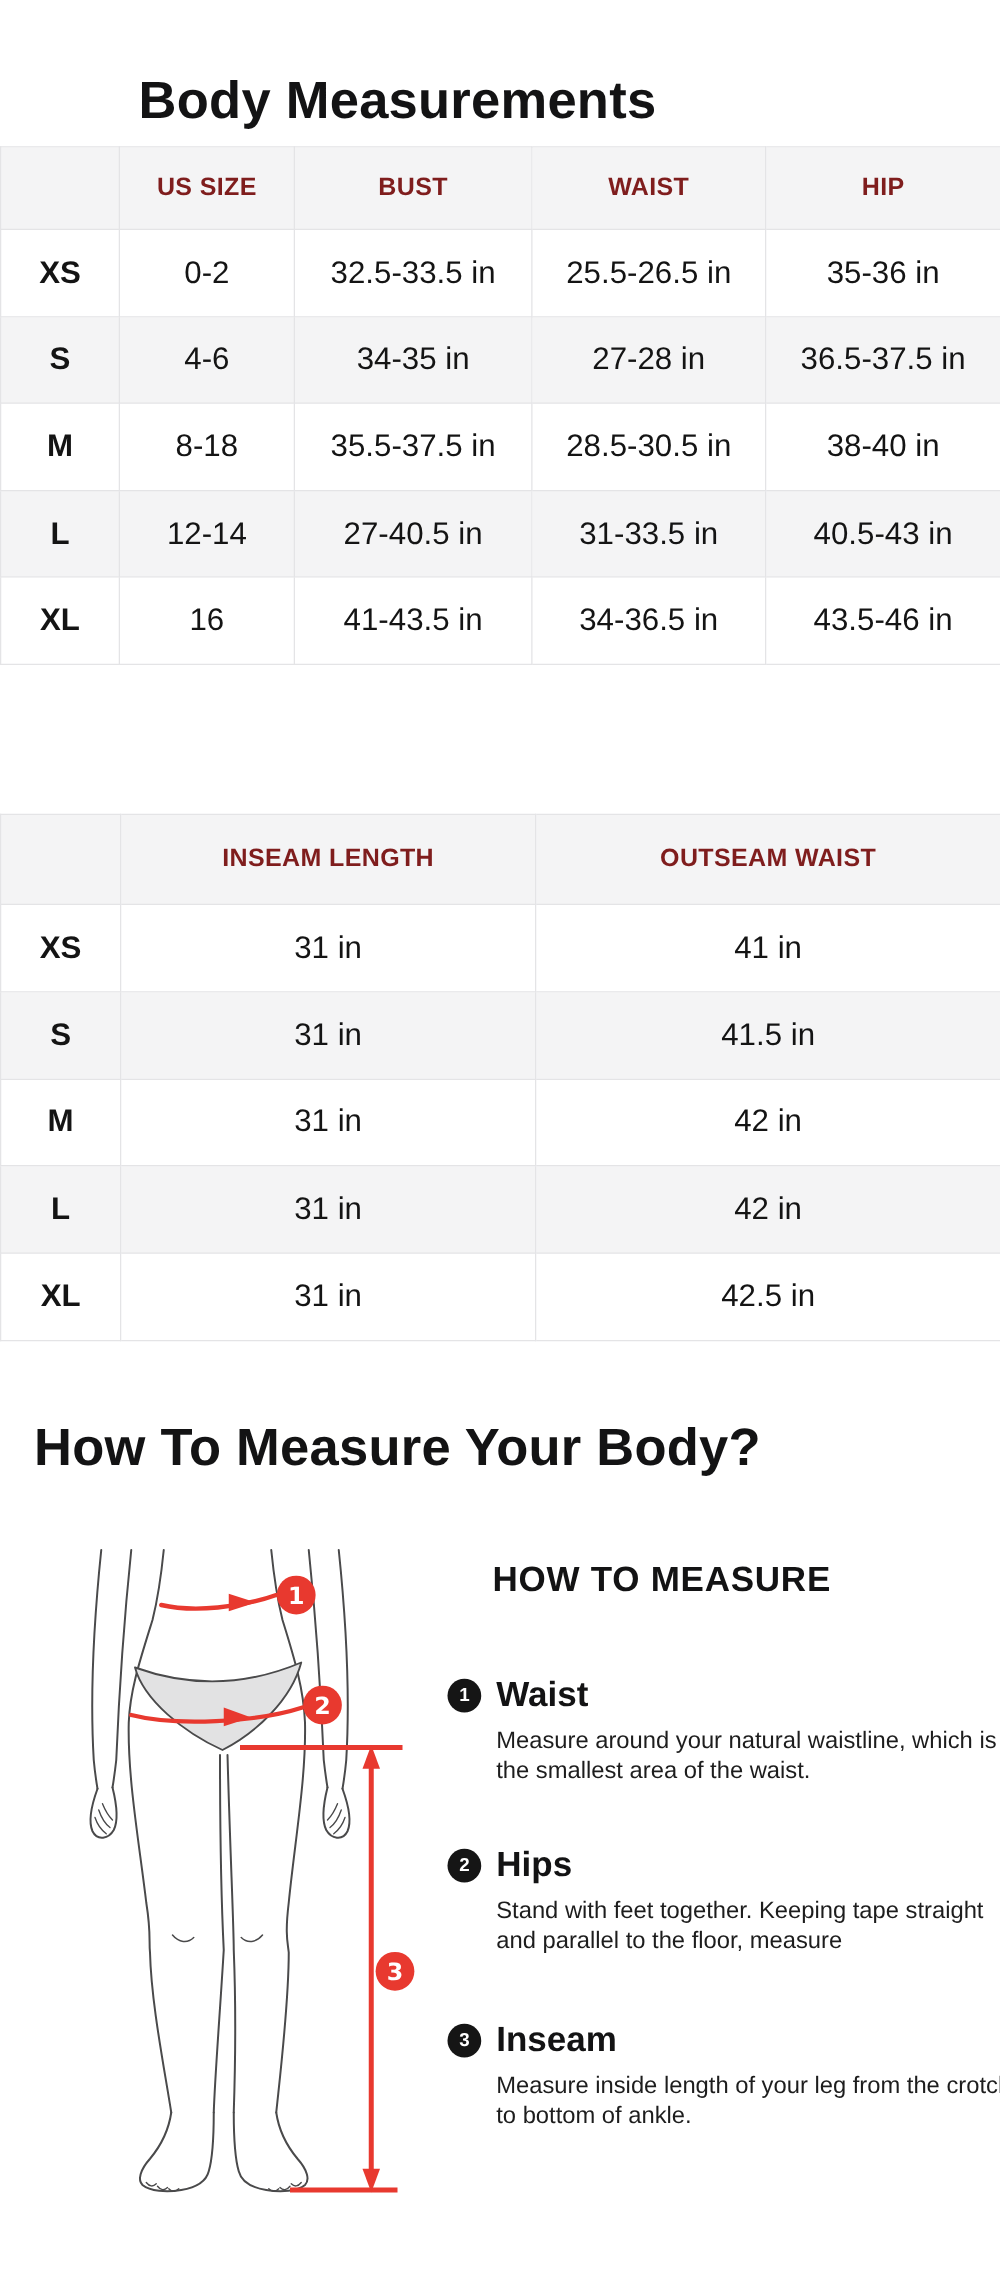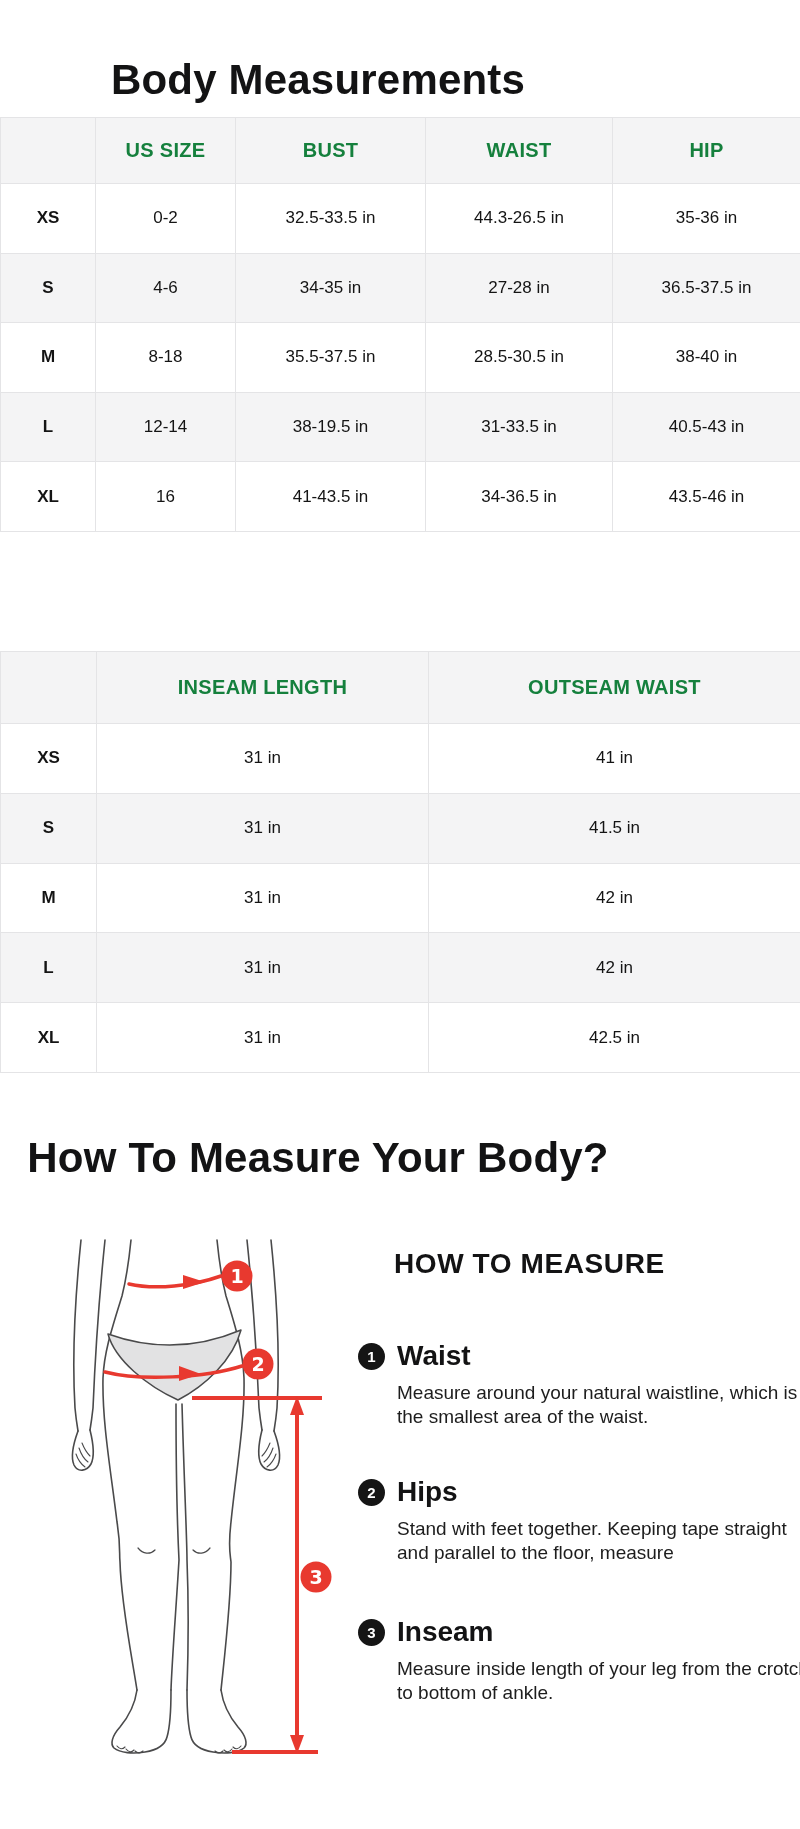--- a/index.html
+++ b/index.html
@@ -8,22 +8,22 @@
 
   .big-title{position:absolute;left:0;width:636px;text-align:center;
              font-size:42px;line-height:50px;font-weight:800;color:#131314;letter-spacing:0.2px;}
   #title-body{top:27px;}
   #title-product{top:568px;}
   #title-how{top:1106px;line-height:52px;margin-top:26px;}
 
   table{border-collapse:collapse;table-layout:fixed;position:absolute;left:0;width:800px;}
   th,td{border:1px solid #e4e4e6;text-align:center;vertical-align:middle;
         font-family:"Liberation Sans", sans-serif;overflow:hidden;}
-  th{font-size:20px;font-weight:700;letter-spacing:0.3px;background:#f4f4f5;color:#15803d;}
-  td{font-size:17px;color:#141414;}
+  th{font-size:20px;font-weight:700;letter-spacing:0.3px;background:#f4f4f5;color:#7f1d1d;}
+  td{font-size:25px;color:#141414;}
   td.size-label{font-weight:700;}
   tr.stripe td{background:#f4f4f5;}
 
   #table-body-measurements{top:117px;}
   #table-body-measurements thead tr{height:66px;}
   #table-body-measurements tbody tr{height:69.6px;}
 
   #table-product-measurements{top:651px;}
   #table-product-measurements thead tr{height:72px;}
   #table-product-measurements tbody tr{height:69.8px;}
@@ -62,41 +62,41 @@
         <th>BUST</th>
         <th>WAIST</th>
         <th>HIP</th>
       </tr>
     </thead>
     <tbody>
       <tr>
         <td class="size-label">XS</td>
         <td>0-2</td>
         <td>32.5-33.5 in</td>
-        <td>44.3-26.5 in</td>
+        <td>25.5-26.5 in</td>
         <td>35-36 in</td>
       </tr>
       <tr class="stripe">
         <td class="size-label">S</td>
         <td>4-6</td>
         <td>34-35 in</td>
         <td>27-28 in</td>
         <td>36.5-37.5 in</td>
       </tr>
       <tr>
         <td class="size-label">M</td>
         <td>8-18</td>
         <td>35.5-37.5 in</td>
         <td>28.5-30.5 in</td>
         <td>38-40 in</td>
       </tr>
       <tr class="stripe">
         <td class="size-label">L</td>
         <td>12-14</td>
-        <td>38-19.5 in</td>
+        <td>27-40.5 in</td>
         <td>31-33.5 in</td>
         <td>40.5-43 in</td>
       </tr>
       <tr>
         <td class="size-label">XL</td>
         <td>16</td>
         <td>41-43.5 in</td>
         <td>34-36.5 in</td>
         <td>43.5-46 in</td>
       </tr>

